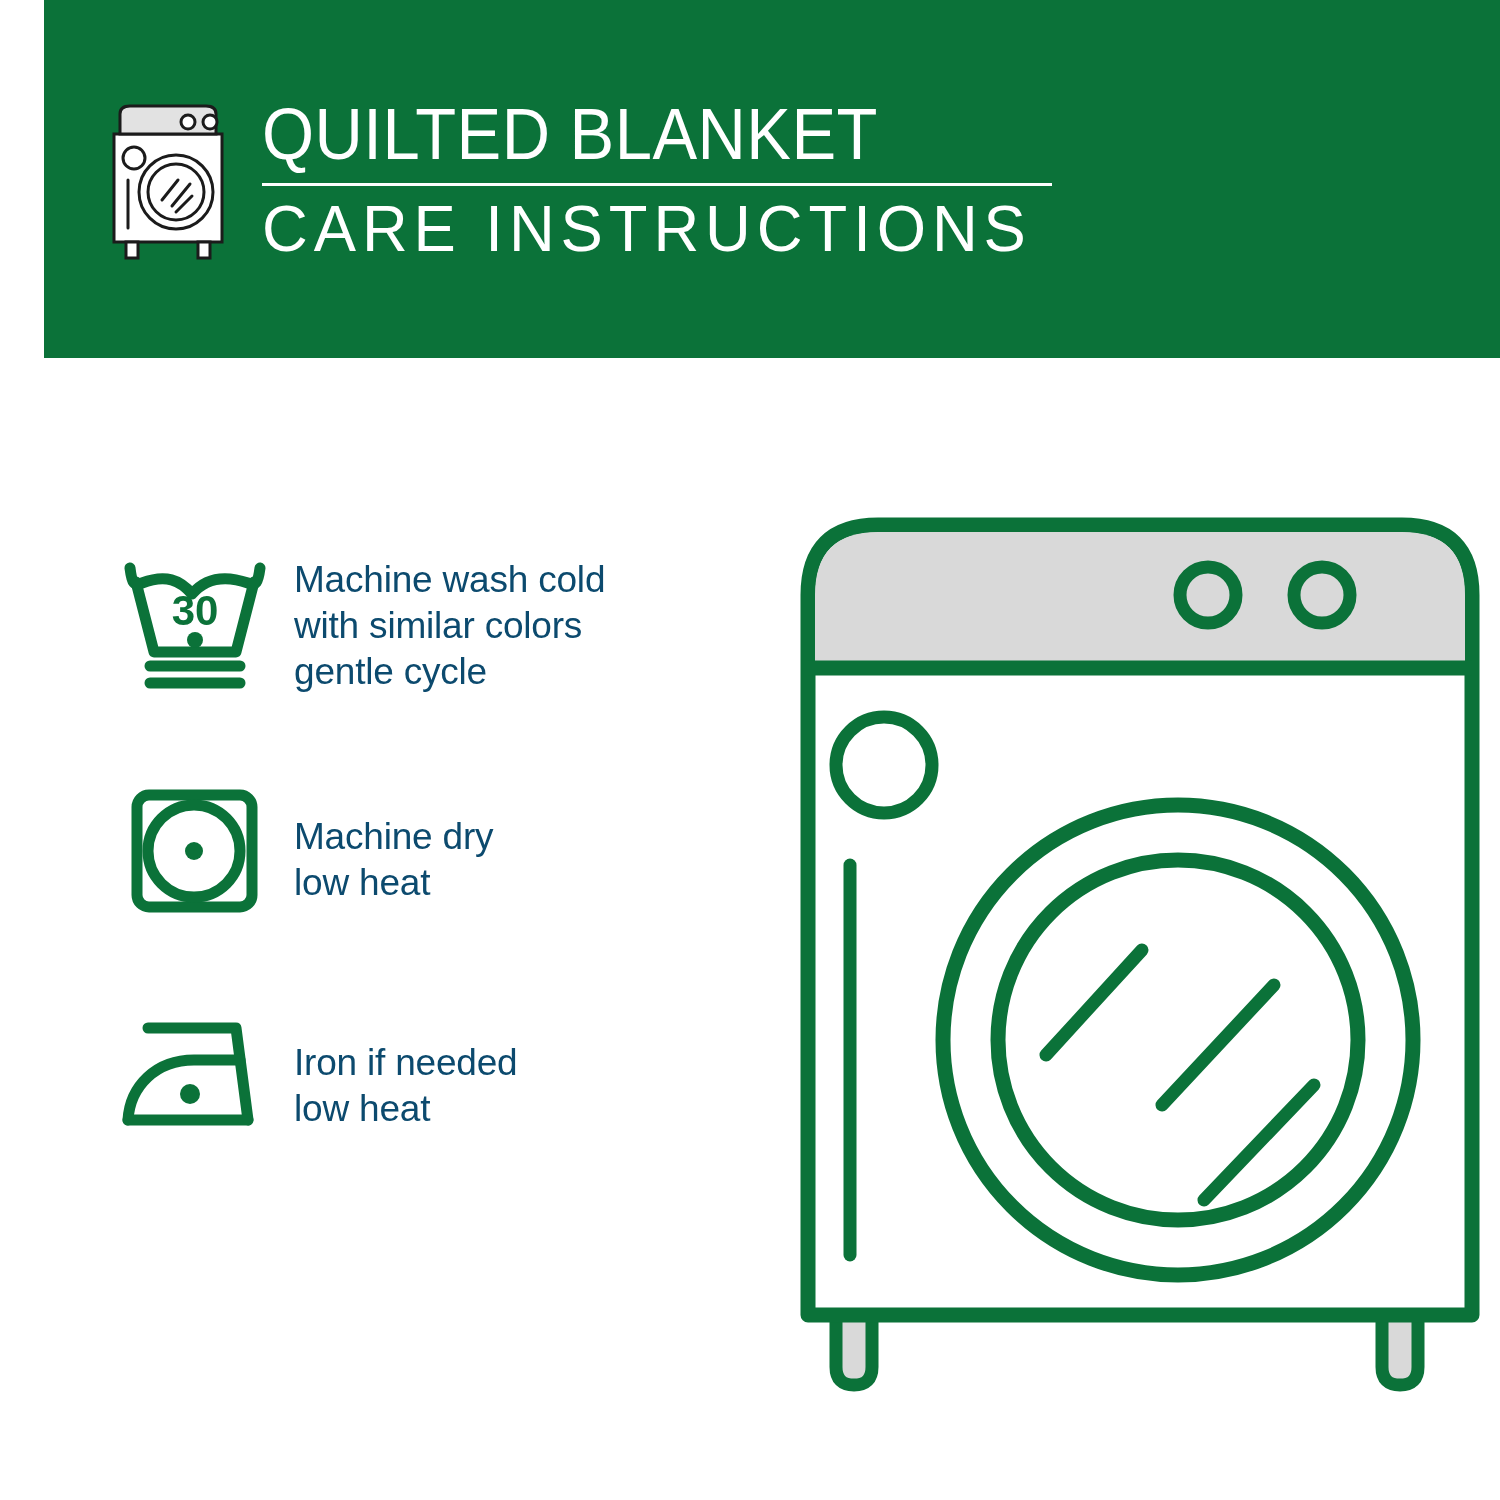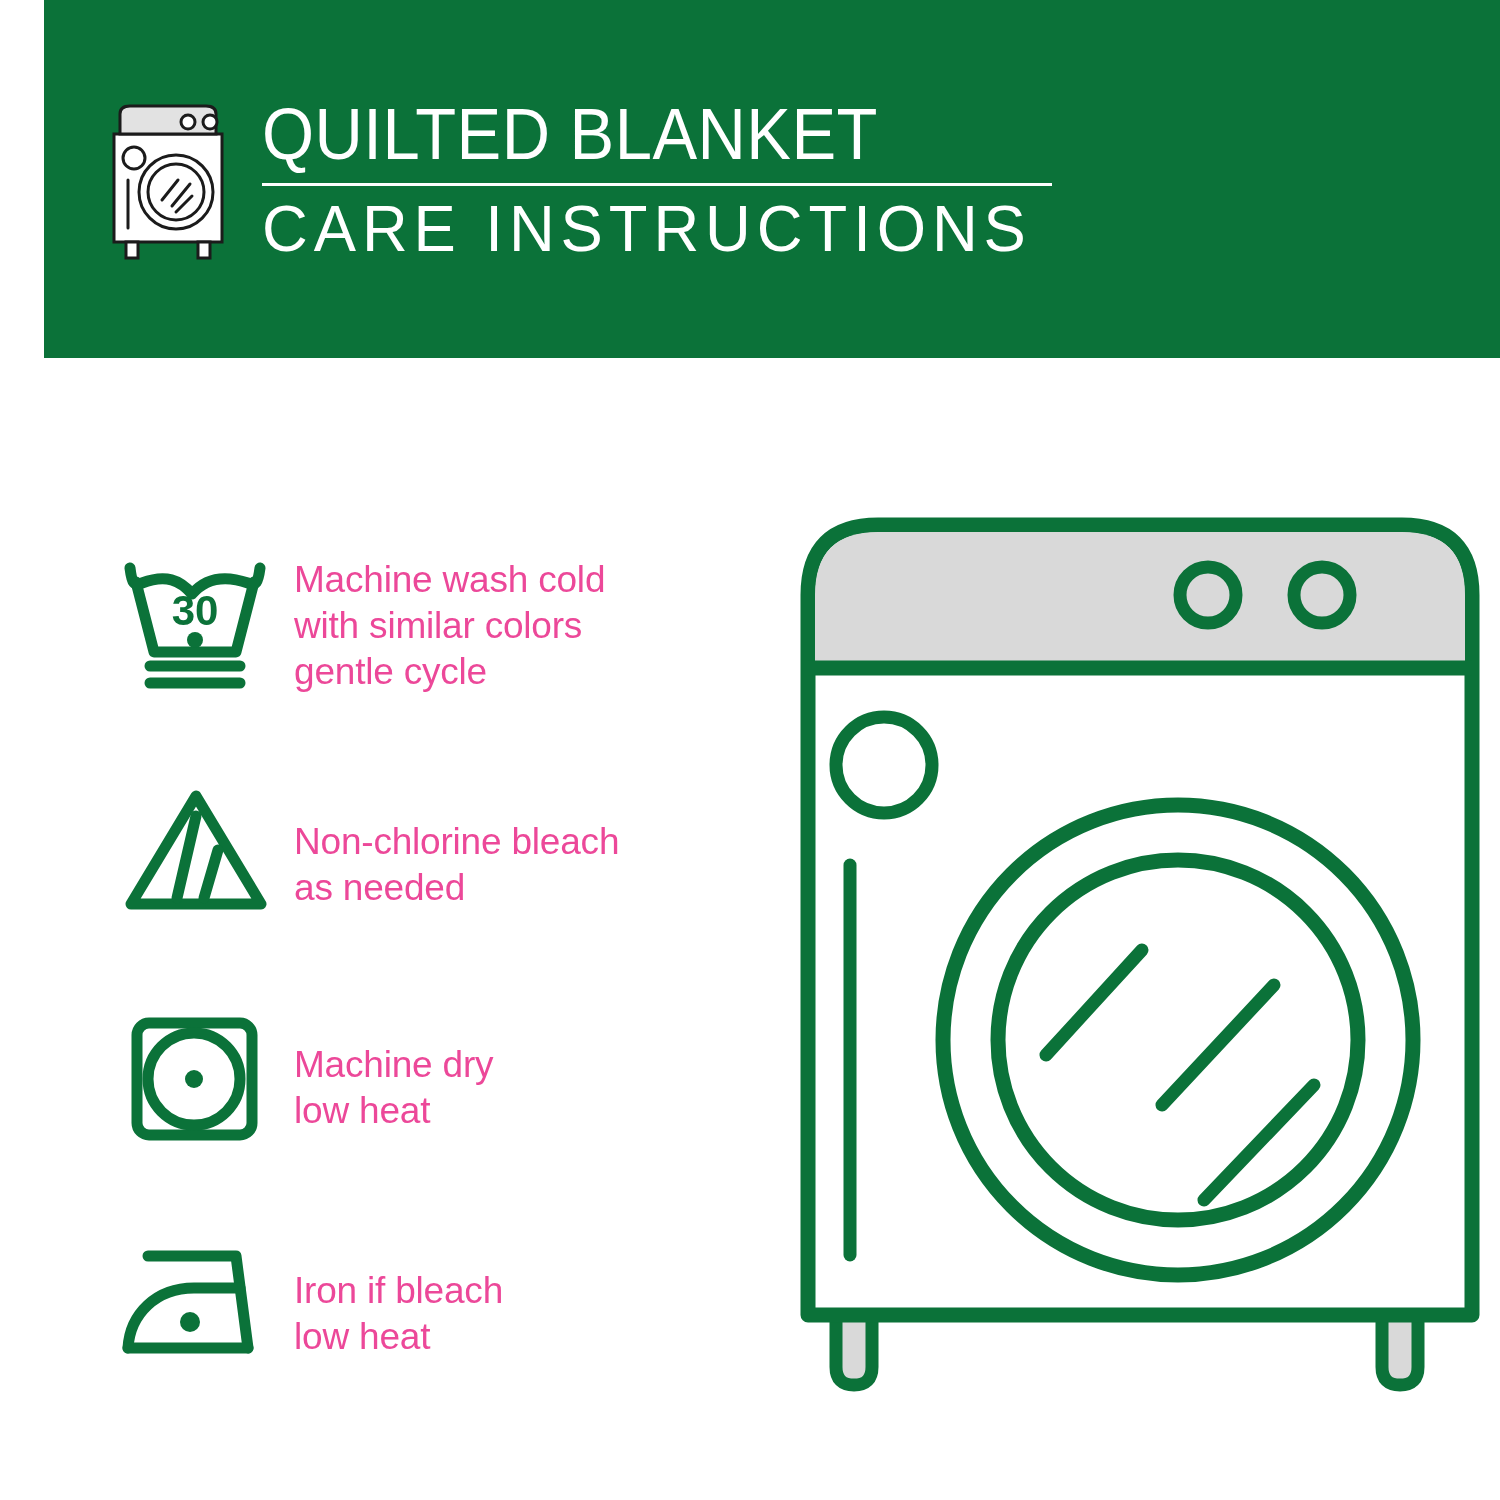--- a/index.html
+++ b/index.html
@@ -97,21 +97,21 @@
     display: flex;
     align-items: flex-start;
     justify-content: flex-start;
     padding-top: 6px;
   }
 
   .care-text {
     font-family: "Liberation Sans", sans-serif;
     font-size: 37px;
     line-height: 1.25;
-    color: #ec4899;
+    color: #0c4a6e;
     letter-spacing: -0.2px;
     padding-top: 18px;
     white-space: pre-line;
   }
 
   #row-wash  .care-text { padding-top: 14px; }
   #row-bleach .care-text { padding-top: 36px; }
   #row-dry   .care-text { padding-top: 26px; }
   #row-iron  .care-text { padding-top: 22px; }
 
@@ -180,33 +180,20 @@
           </g>
           <text x="81" y="73" text-anchor="middle" font-family="Liberation Sans, sans-serif" font-size="42" font-weight="bold" fill="#0b7239">30</text>
           <circle cx="81" cy="88" r="8" fill="#0b7239"></circle>
         </svg>
       </div>
       <div class="care-text">Machine wash cold
 with similar colors
 gentle cycle</div>
     </div>
 
-    <div class="care-row" id="row-bleach">
-      <div class="care-icon">
-        <svg viewBox="0 0 170 140" width="170" height="140" aria-hidden="true">
-          <g fill="none" stroke="#0b7239" stroke-width="11" stroke-linecap="round" stroke-linejoin="round">
-            <path d="M82 16 L147 124 L17 124 Z"></path>
-            <line x1="82" y1="36" x2="63" y2="118"></line>
-            <line x1="104" y1="70" x2="90" y2="118"></line>
-          </g>
-        </svg>
-      </div>
-      <div class="care-text">Non-chlorine bleach
-as needed</div>
-    </div>
 
     <div class="care-row" id="row-dry">
       <div class="care-icon">
         <svg viewBox="0 0 170 140" width="170" height="140" aria-hidden="true">
           <g fill="none" stroke="#0b7239" stroke-width="11" stroke-linejoin="round">
             <rect x="23" y="15" width="115" height="112" rx="12" ry="12"></rect>
             <circle cx="80" cy="71" r="46"></circle>
           </g>
           <circle cx="80" cy="71" r="9" fill="#0b7239"></circle>
         </svg>
@@ -221,21 +208,21 @@
           <g fill="none" stroke="#0b7239" stroke-width="11" stroke-linecap="round" stroke-linejoin="round">
 
             <path d="M34 20 L122 20 L134 112"></path>
 
             <path d="M14 112 C16 78 42 52 80 52 L126 52"></path>
             <line x1="14" y1="112" x2="134" y2="112"></line>
           </g>
           <circle cx="76" cy="86" r="10" fill="#0b7239"></circle>
         </svg>
       </div>
-      <div class="care-text">Iron if bleach
+      <div class="care-text">Iron if needed
 low heat</div>
     </div>
 
   </div>
 
   <div id="machine-illustration">
     <svg viewBox="0 0 730 930" width="730" height="930" aria-hidden="true">
 
       <g>
         <path d="M62 810 L62 872 Q62 890 80 890 Q98 890 98 872 L98 810 Z" fill="#d9d9d9" stroke="#0b7239" stroke-width="13" stroke-linejoin="round"></path>

